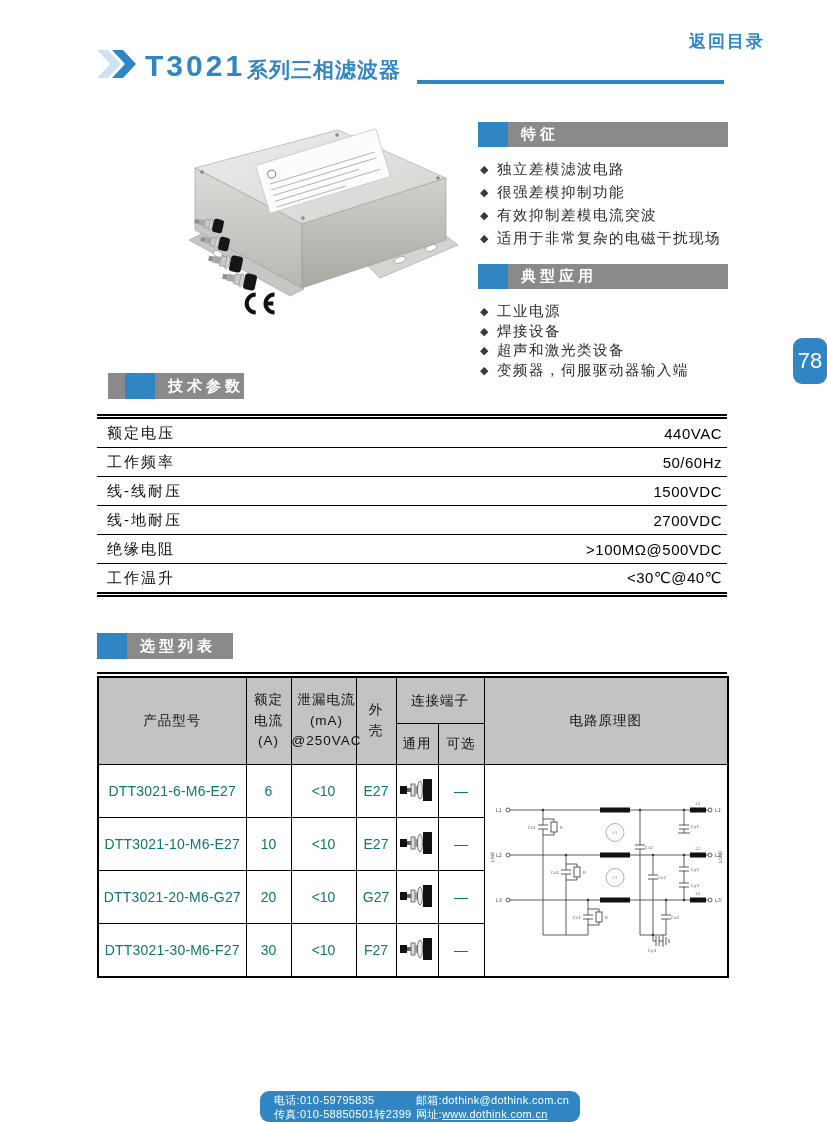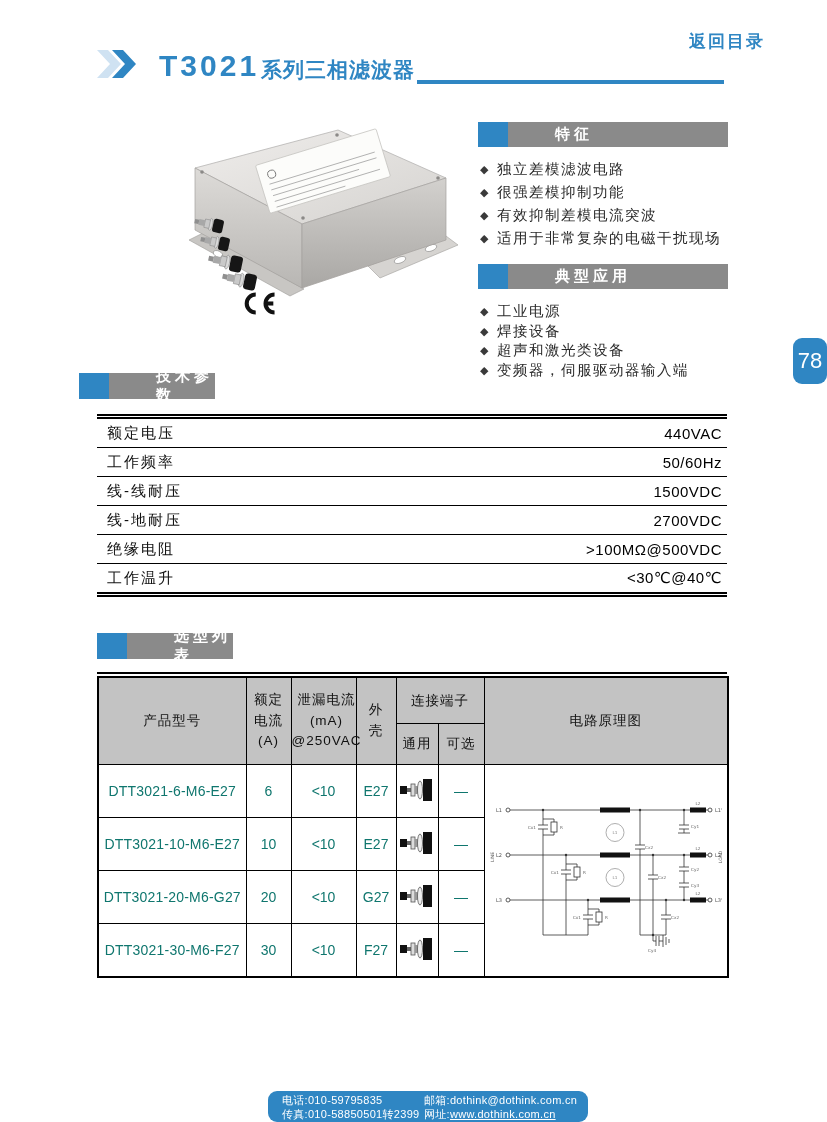--- a/index.html
+++ b/index.html
@@ -5,48 +5,48 @@
   html,body{margin:0;padding:0;}
   body{width:827px;height:1122px;background:#ffffff;overflow:hidden;
        font-family:"Liberation Sans","DejaVu Sans",sans-serif;color:#222;}
   .page{position:relative;width:827px;height:1122px;background:#fff;}
 
   
   .back-link{position:absolute;top:30px;right:62px;color:#2f86c3;font-size:17px;
              font-weight:bold;letter-spacing:2px;text-decoration:none;cursor:pointer;}
   .title-row{position:absolute;left:97px;top:50px;display:flex;align-items:flex-end;}
   .chevrons{display:block;margin-bottom:3px;}
-  .t-model{color:#2f86c3;font-size:30px;font-weight:bold;letter-spacing:3px;margin-left:20px;line-height:1;}
+  .t-model{color:#2f86c3;font-size:30px;font-weight:bold;letter-spacing:3px;margin-left:6px;line-height:1;}
   .t-series{color:#2f86c3;font-size:21px;font-weight:bold;letter-spacing:1px;margin-left:2px;line-height:1.1;}
   .title-underline{position:absolute;left:417px;top:80px;width:307px;height:4px;background:#2f86c3;}
 
   
   .product-img{position:absolute;left:140px;top:118px;}
   .ce-mark{position:absolute;left:241px;top:291px;}
 
   
   .right-col{position:absolute;left:478px;top:122px;width:250px;}
   .bar{display:flex;align-items:stretch;background:#8a8a8a;height:25px;}
   .bar-sq{width:30px;background:#2f86c3;flex:none;}
   .bar-label{color:#fff;font-size:15px;font-weight:bold;letter-spacing:4px;
-             display:flex;align-items:center;padding-left:13px;margin-left:34px;}
+             display:flex;align-items:center;padding-left:13px;}
   .blist{list-style:none;margin:0;padding:0 0 0 2px;}
   .blist li{display:flex;align-items:baseline;font-size:14.5px;color:#2a2a2a;letter-spacing:1.5px;}
   .blist .dia{font-size:11px;color:#3a3a3a;margin-right:7px;flex:none;position:relative;top:-1px;}
   .features-list{margin-top:11px;}
   .features-list li{line-height:22px;}
   .apps-bar{margin-top:14px;}
   .apps-list{margin-top:13px;}
   .apps-list li{line-height:18.5px;}
 
   .page-badge{position:absolute;left:793px;top:338px;width:34px;height:46px;background:#2f86c3;
               color:#fff;font-size:22px;display:flex;align-items:center;justify-content:center;border-radius:9px;}
 
   
-  .tech-bar{position:absolute;left:79px;top:373px;width:136px;height:26px;}
+  .tech-bar{position:absolute;left:108px;top:373px;width:136px;height:26px;justify-content:flex-end;}
   .tech-table{position:absolute;left:97px;top:414px;width:630px;
               border-top:5px double #000;border-bottom:5px double #000;}
   .trow{height:28px;display:flex;align-items:center;justify-content:space-between;}
   .trow:not(:last-child){border-bottom:1.5px solid #000;}
   .tlabel{font-size:15px;color:#111;letter-spacing:2px;padding-left:10px;}
   .tvalue{font-size:15px;color:#000;padding-right:5px;letter-spacing:0.5px;}
 
   
   .sel-bar{position:absolute;left:97px;top:633px;width:136px;height:26px;}
   .sel-wrap{position:absolute;left:97px;top:672px;width:630px;border-top:2px solid #000;padding-top:2px;}
@@ -58,21 +58,21 @@
   .th-schem{letter-spacing:2px;font-size:14px;}
   tr.h1 th{height:45px;}
   tr.h2 th{height:40px;}
   tr.drow td{height:52px;font-size:14px;color:#0f766e;}
   td.model-cell{text-align:left;padding-left:8px;font-size:13.5px;letter-spacing:0.2px;}
   td.dash-cell{font-size:16px;}
   td.schem-cell{vertical-align:middle;background:#fff;}
   .schematic{display:block;margin:-14px auto 0 auto;}
 
   
-  .footer{position:absolute;left:268px;top:1091px;width:320px;height:31px;background:#2f86c3;
+  .footer{position:absolute;left:260px;top:1091px;width:320px;height:31px;background:#2f86c3;
           border-radius:9px;box-sizing:border-box;display:flex;color:#fff;
           padding:3px 0 0 14px;font-size:11px;line-height:13.5px;letter-spacing:0.3px;}
   .fcol1{width:142px;flex:none;}
   .furl{color:#fff;text-decoration:underline;cursor:pointer;}
 </style>
 </head>
 <body>
 
 <div class="page">
 

